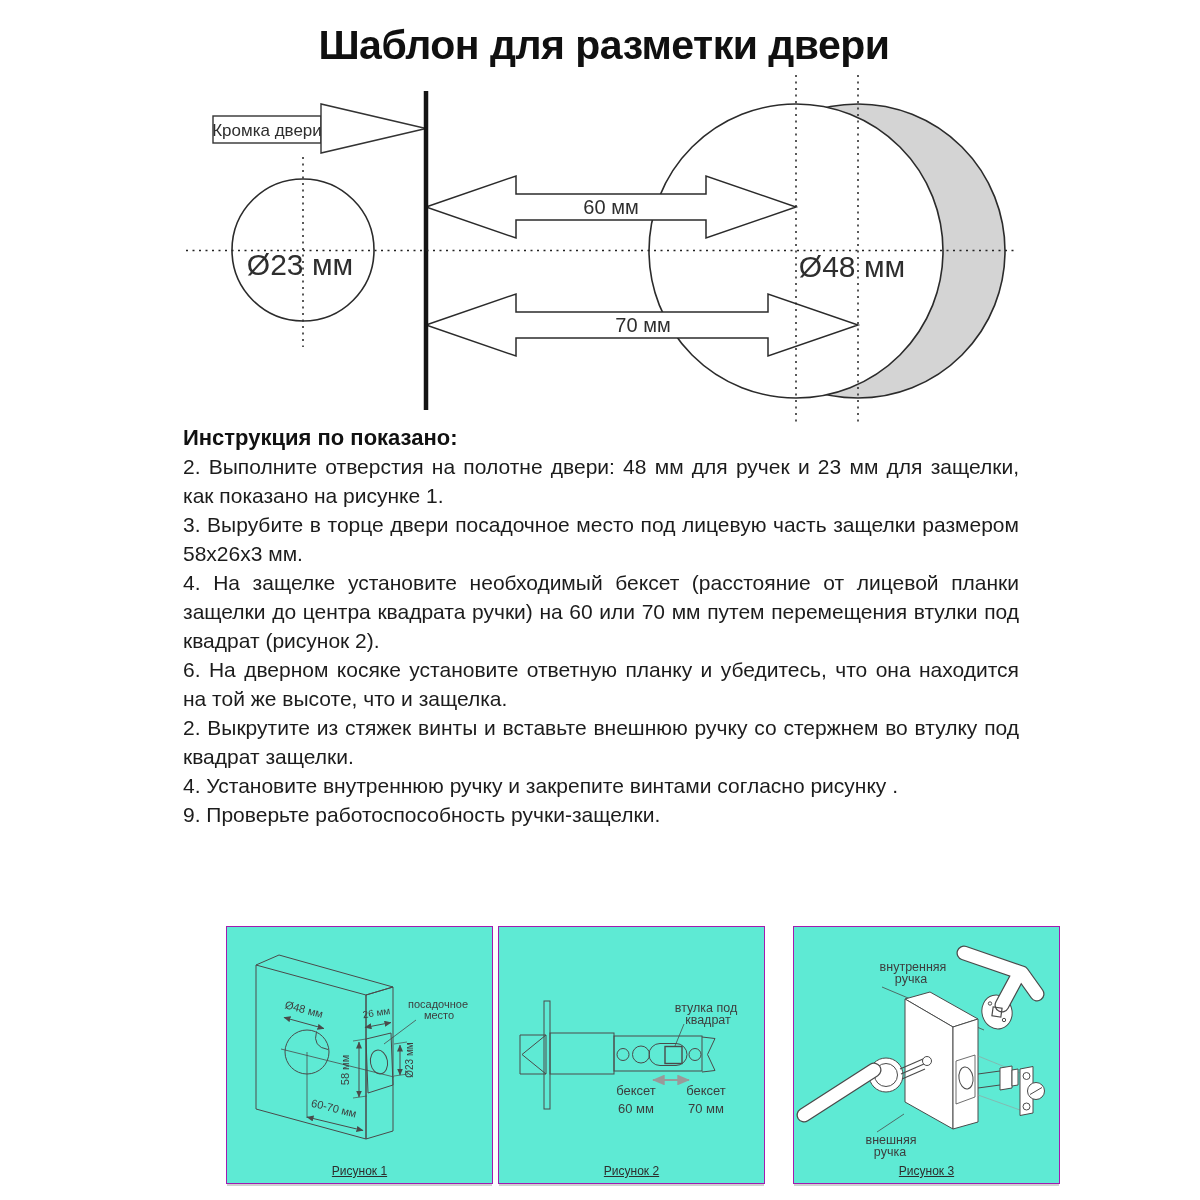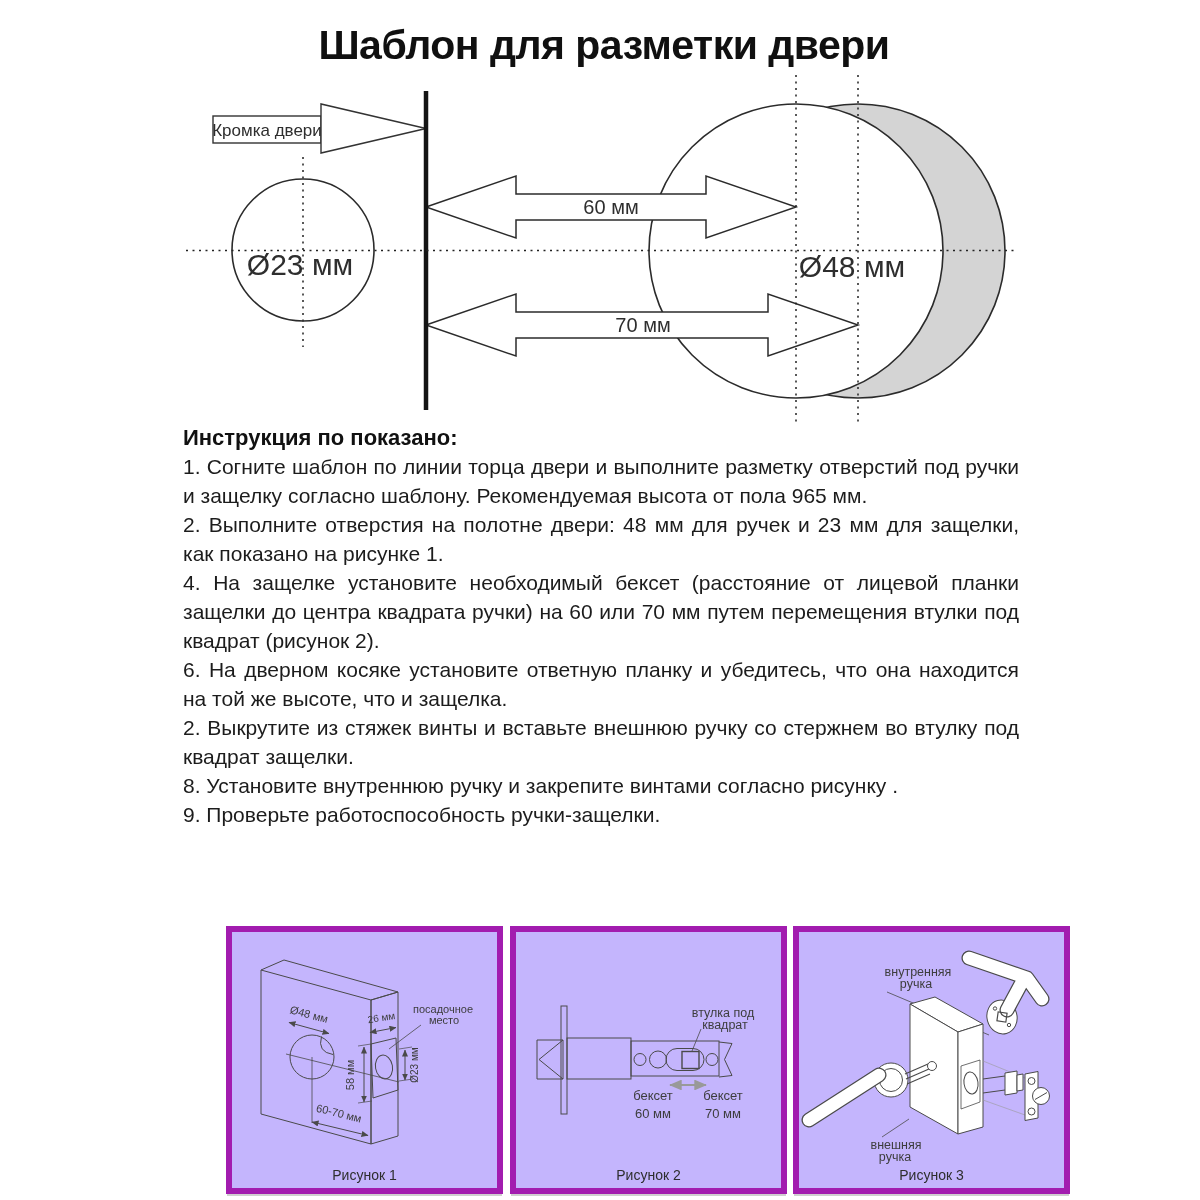--- a/index.html
+++ b/index.html
@@ -13,27 +13,27 @@
   }
   .top-diagram{position:absolute;top:70px;left:0;}
   .diag-text{fill:#2e2e2e;font-family:"Liberation Sans",sans-serif;}
   .instructions{
     position:absolute;left:183px;top:423px;width:836px;
     font-size:21px;line-height:29px;color:#1c1c1c;text-align:justify;
   }
   .instructions h2{font-size:22px;line-height:29px;margin:0;font-weight:bold;color:#111;}
   .instructions p{margin:0;}
   .figbox{
-    position:absolute;top:910px;width:265px;height:256px;background:#c4b5fd;
-    border:6px solid #a21caf;box-shadow:0 3px 0 -1px #cfcfcf;
+    position:absolute;top:910px;width:265px;height:256px;background:#5eead4;
+    border:1px solid #a21caf;box-shadow:0 3px 0 -1px #cfcfcf;
   }
   .figbox svg{position:absolute;top:0;left:0;}
   .fig-caption{
     position:absolute;bottom:5px;left:0;width:100%;text-align:center;
-    font-size:14px;color:#2e2e2e;
+    font-size:12px;color:#2e2e2e;text-decoration:underline;
   }
   .fig-text{fill:#3d3d3d;font-family:"Liberation Sans",sans-serif;}
 </style>
 </head>
 <body>
 
 <h1 class="page-title">Шаблон для разметки двери</h1>
 
 <svg class="top-diagram" width="1200" height="355" viewBox="0 70 1200 355">
 
@@ -65,26 +65,26 @@
 
   <text class="diag-text" x="267" y="136" font-size="17" text-anchor="middle">Кромка двери</text>
   <text class="diag-text" x="300" y="275" font-size="30" text-anchor="middle">Ø23 мм</text>
   <text class="diag-text" x="852" y="277" font-size="30" text-anchor="middle">Ø48 мм</text>
   <text class="diag-text" x="611" y="214" font-size="20" text-anchor="middle">60 мм</text>
   <text class="diag-text" x="643" y="332" font-size="20" text-anchor="middle">70 мм</text>
 </svg>
 
 <section class="instructions">
   <h2>Инструкция по показано:</h2>
-  <p>1. Согните шаблон по линии торца двери и выполните разметку отверстий под ручки и защелку согласно шаблону. Рекомендуемая высота от пола 965 мм.</p>
   <p>2. Выполните отверстия на полотне двери: 48 мм для ручек и 23 мм для защелки, как показано на рисунке 1.</p>
+  <p>3. Вырубите в торце двери посадочное место под лицевую часть защелки размером 58х26х3 мм.</p>
   <p>4. На защелке установите необходимый бексет (расстояние от лицевой планки защелки до центра квадрата ручки) на 60 или 70 мм путем перемещения втулки под квадрат (рисунок 2).</p>
   <p>6. На дверном косяке установите ответную планку и убедитесь, что она находится на той же высоте, что и защелка.</p>
   <p>2. Выкрутите из стяжек винты и вставьте внешнюю ручку со стержнем во втулку под квадрат защелки.</p>
-  <p>8. Установите внутреннюю ручку и закрепите винтами согласно рисунку .</p>
+  <p>4. Установите внутреннюю ручку и закрепите винтами согласно рисунку .</p>
   <p>9. Проверьте работоспособность ручки-защелки.</p>
 </section>
 
 <figure class="figbox" style="left:186px;">
   <svg width="265" height="256" viewBox="0 0 265 256">
     <defs>
       <marker id="ahf1" markerWidth="7" markerHeight="6" refX="6.5" refY="3" orient="auto-start-reverse">
         <path d="M0,0 L7,3 L0,6 Z" fill="#4a4a4a"></path>
       </marker>
     </defs>
@@ -117,21 +117,21 @@
       <text x="211" y="81">посадочное</text>
       <text x="212" y="92">место</text>
       <text x="186" y="133" font-size="10" transform="rotate(-90 186 133)">Ø23 мм</text>
       <text x="122" y="143" transform="rotate(-90 122 143)">58 мм</text>
       <text x="106" y="185" transform="rotate(14 106 185)">60-70 мм</text>
     </g>
   </svg>
   <figcaption class="fig-caption">Рисунок 1</figcaption>
 </figure>
 
-<figure class="figbox" style="left:470px;">
+<figure class="figbox" style="left:458px;">
   <svg width="265" height="256" viewBox="0 0 265 256">
     <defs>
       <marker id="ahf2" markerWidth="7" markerHeight="6" refX="6.5" refY="3" orient="auto-start-reverse">
         <path d="M0,0 L7,3 L0,6 Z" fill="#999999"></path>
       </marker>
     </defs>
     <g stroke="#4a4a4a" stroke-width="1" fill="none">
 
       <rect x="45" y="74" width="6" height="108"></rect>
 

